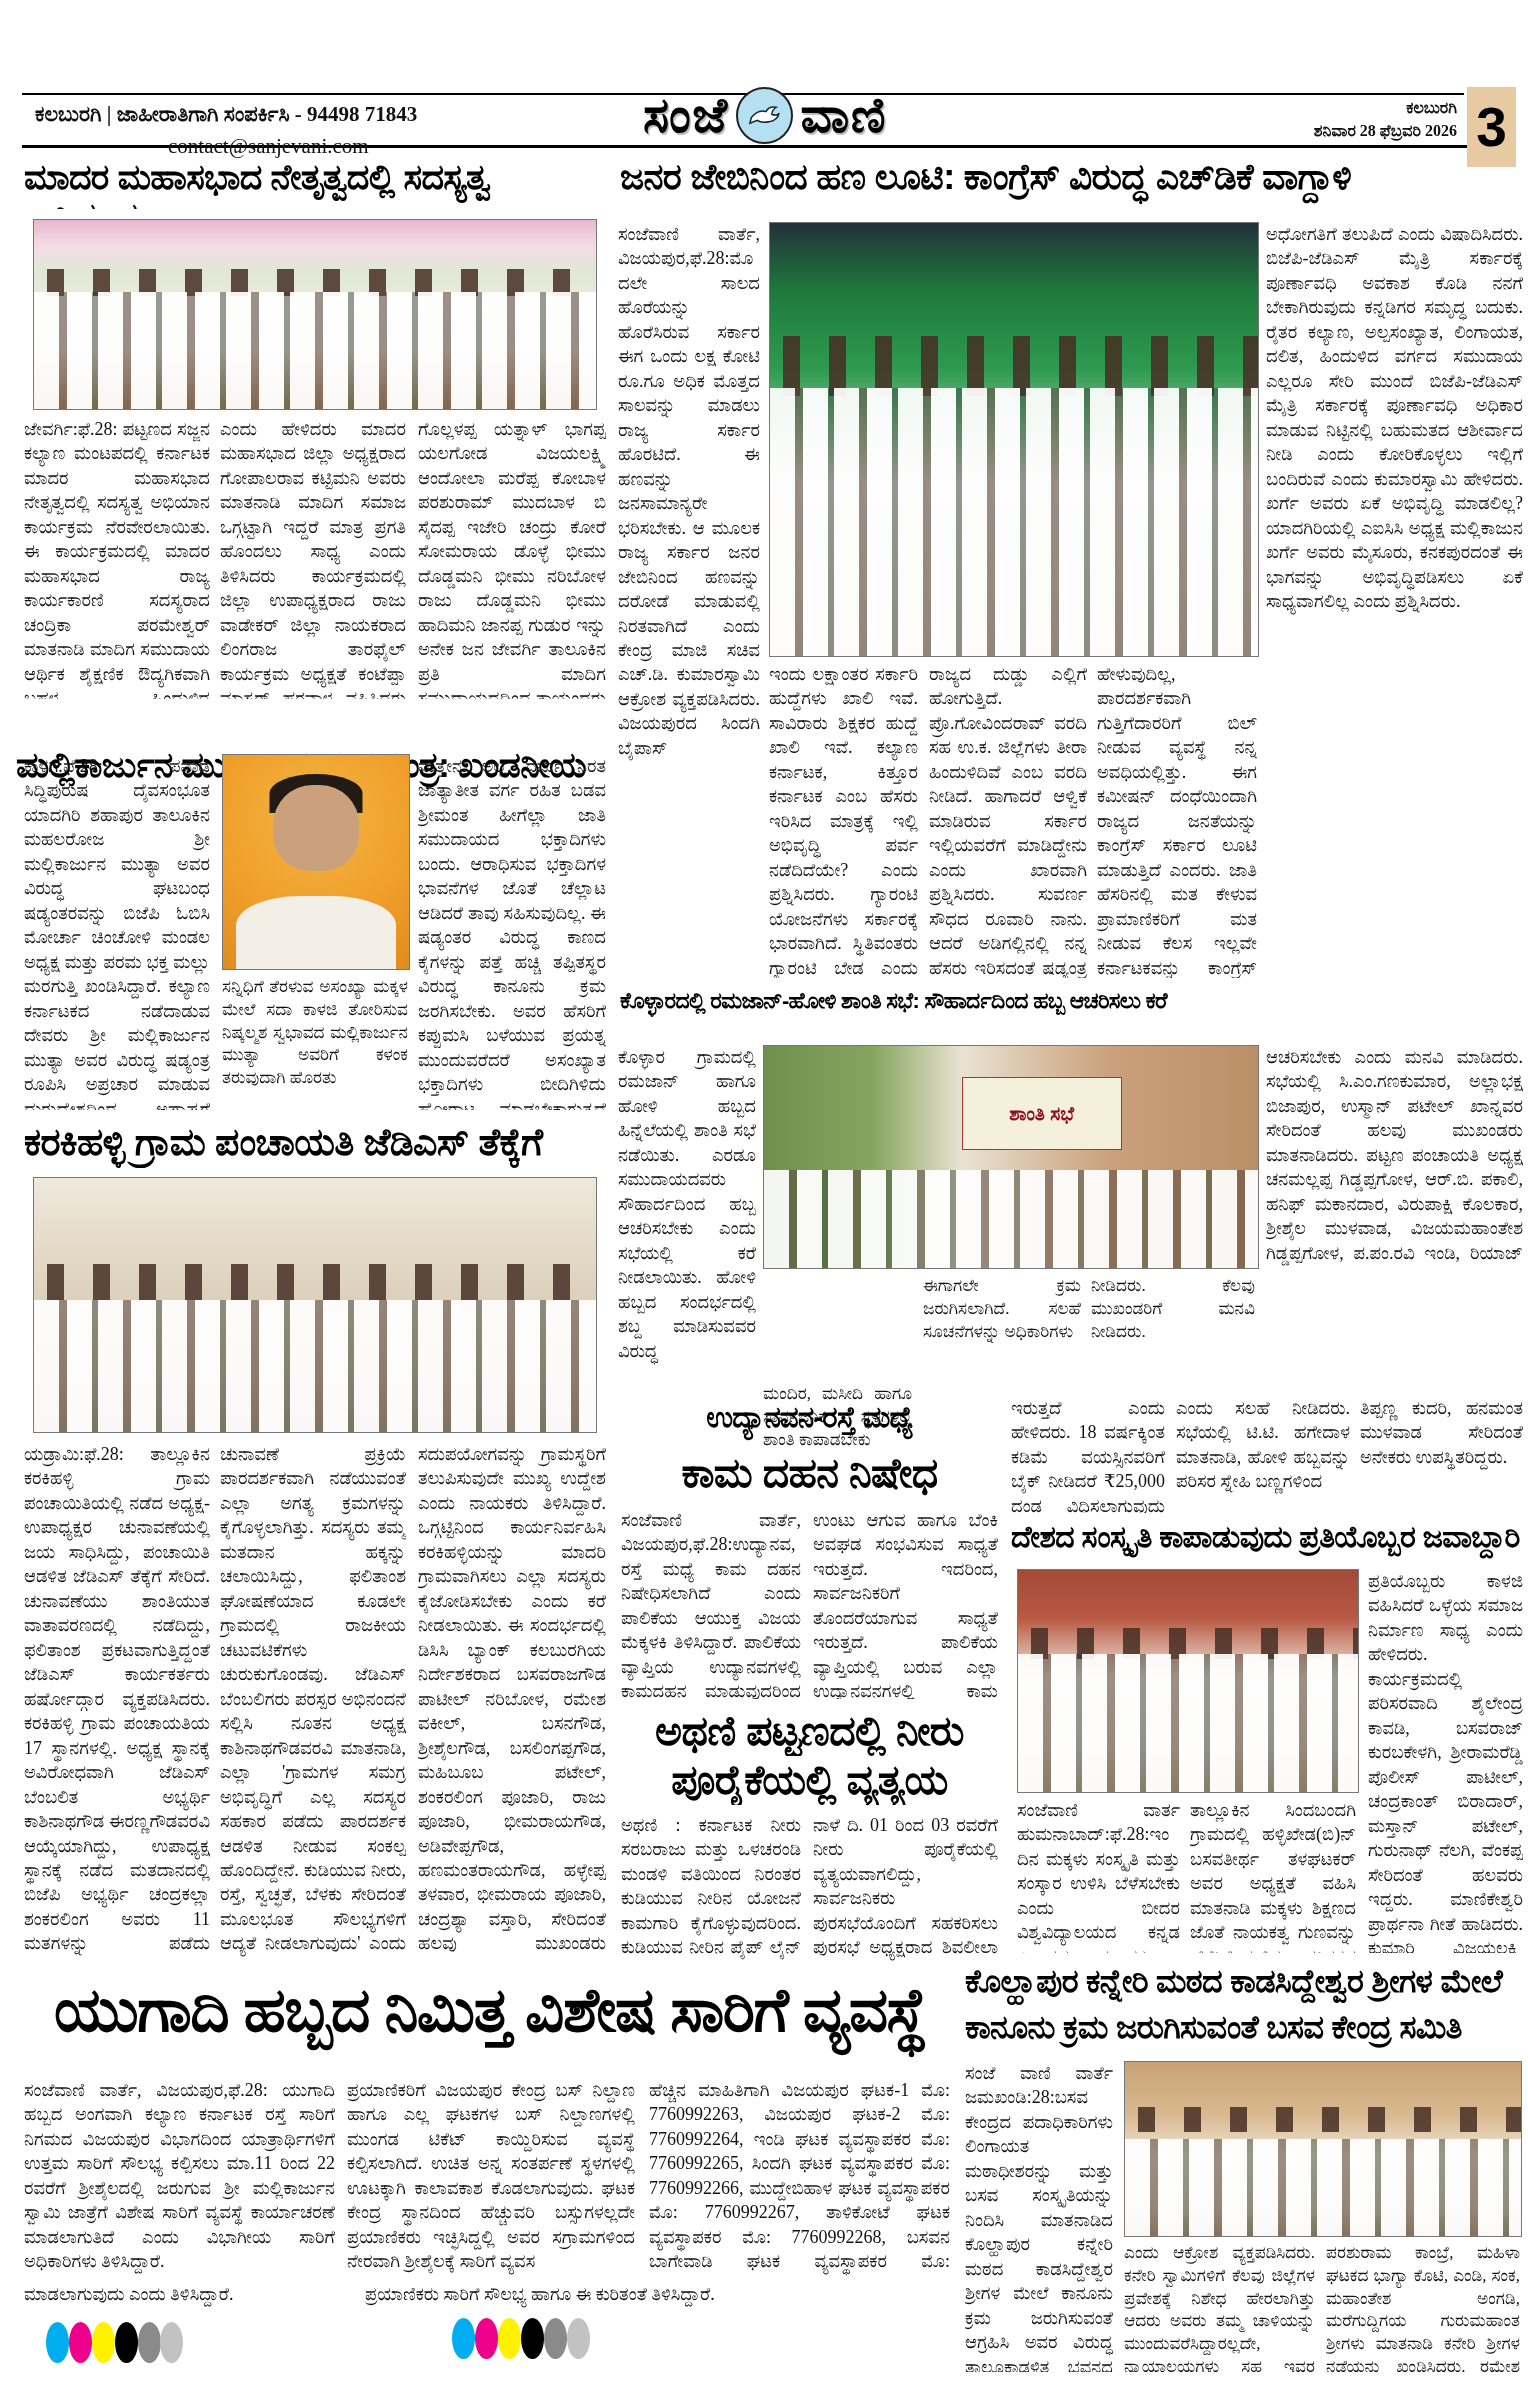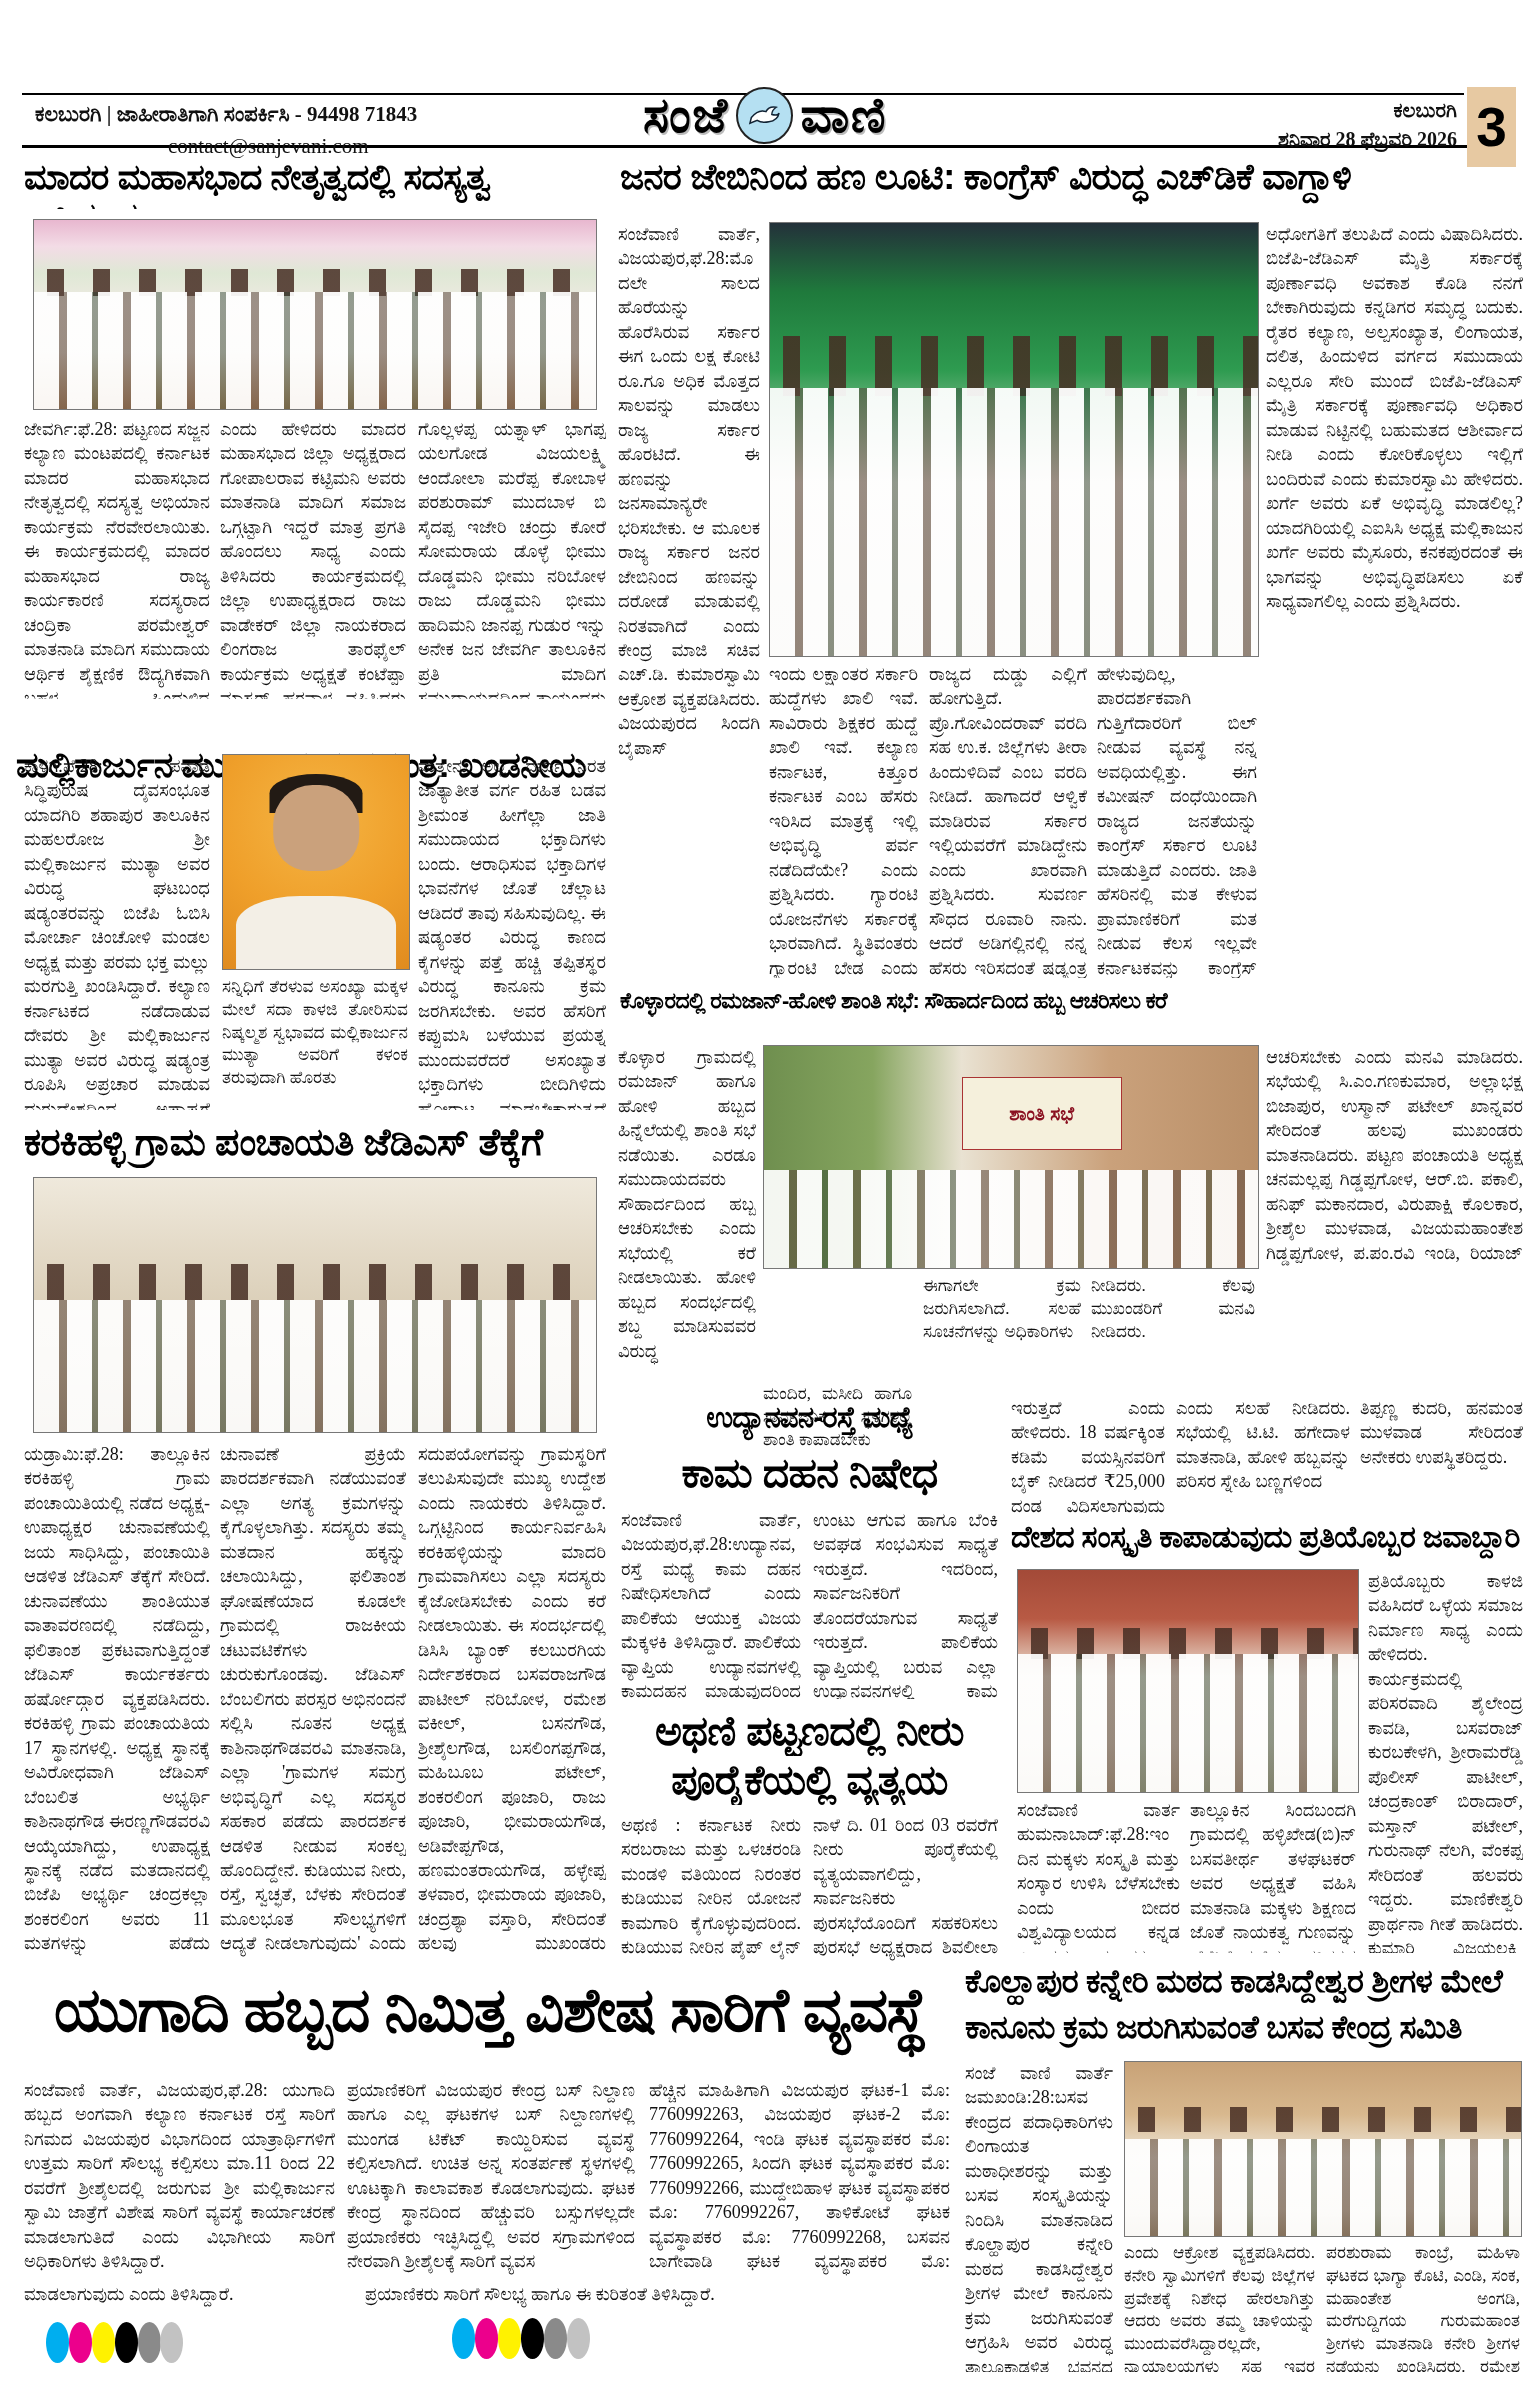--- a/index.html
+++ b/index.html
@@ -3,21 +3,21 @@
 <meta charset="utf-8">
 <style>
   html,body{margin:0;padding:0;}
   body{width:1528px;height:2401px;position:relative;background:#ffffff;
        font-family:"Liberation Serif","DejaVu Serif",serif;color:#111;}
   .abs{position:absolute;}
   .rule{position:absolute;background:#000;}
   
   .hdr-left{font-size:21px;line-height:1.5;}
   .hdr-left .l1{font-weight:bold;}
-  .hdr-right{text-align:right;font-size:20px;line-height:1.45;font-weight:bold;}
+  .hdr-right{text-align:right;font-size:16px;line-height:1.45;font-weight:bold;}
   .pageno{background:#e7c9a2;color:#000;font-family:"Liberation Sans",sans-serif;
           font-weight:bold;font-size:55px;text-align:center;line-height:80px;}
   .logo{display:flex;align-items:center;justify-content:center;gap:7.4px;
         font-family:"Liberation Sans",sans-serif;font-weight:900;font-size:49px;
         letter-spacing:1.5px;color:#000;text-shadow:1.5px 1.5px 0 #bbb;}
   .logo .disc{width:53px;height:53px;border-radius:50%;background:#b5e0f2;
         border:2.2px solid #222;display:flex;align-items:center;justify-content:center;}
   
   .hl{position:absolute;font-family:"Liberation Sans","DejaVu Sans",sans-serif;
       font-weight:900;color:#000;line-height:1.12;letter-spacing:-0.7px;overflow:hidden;}

